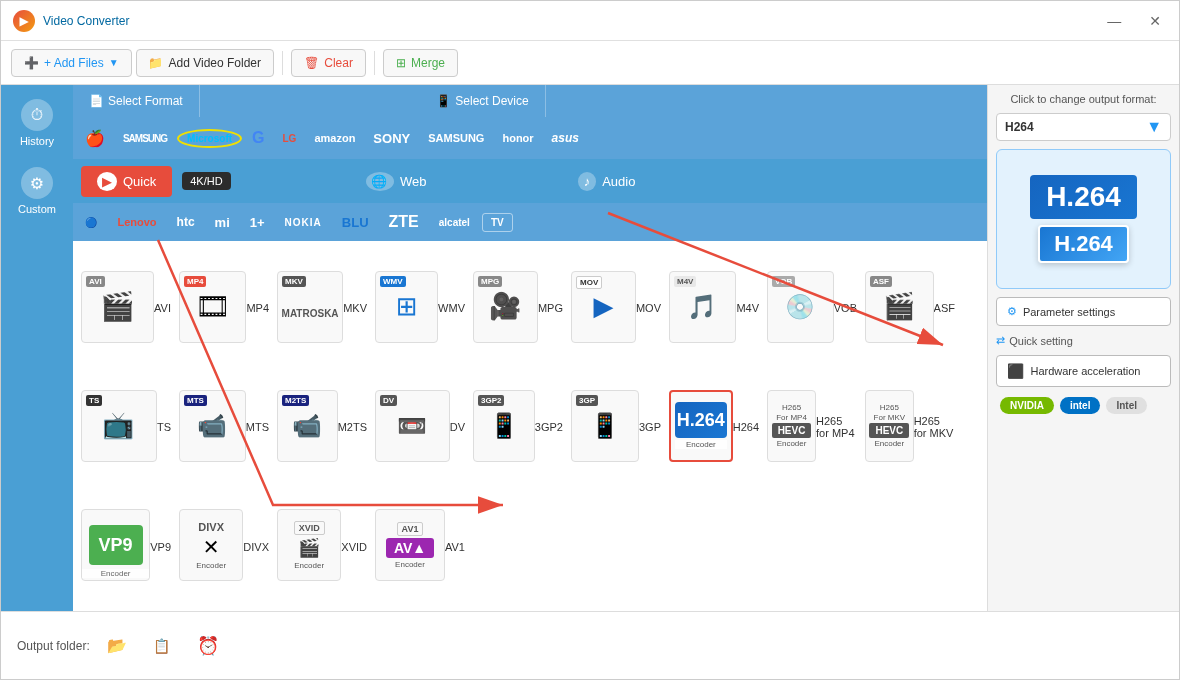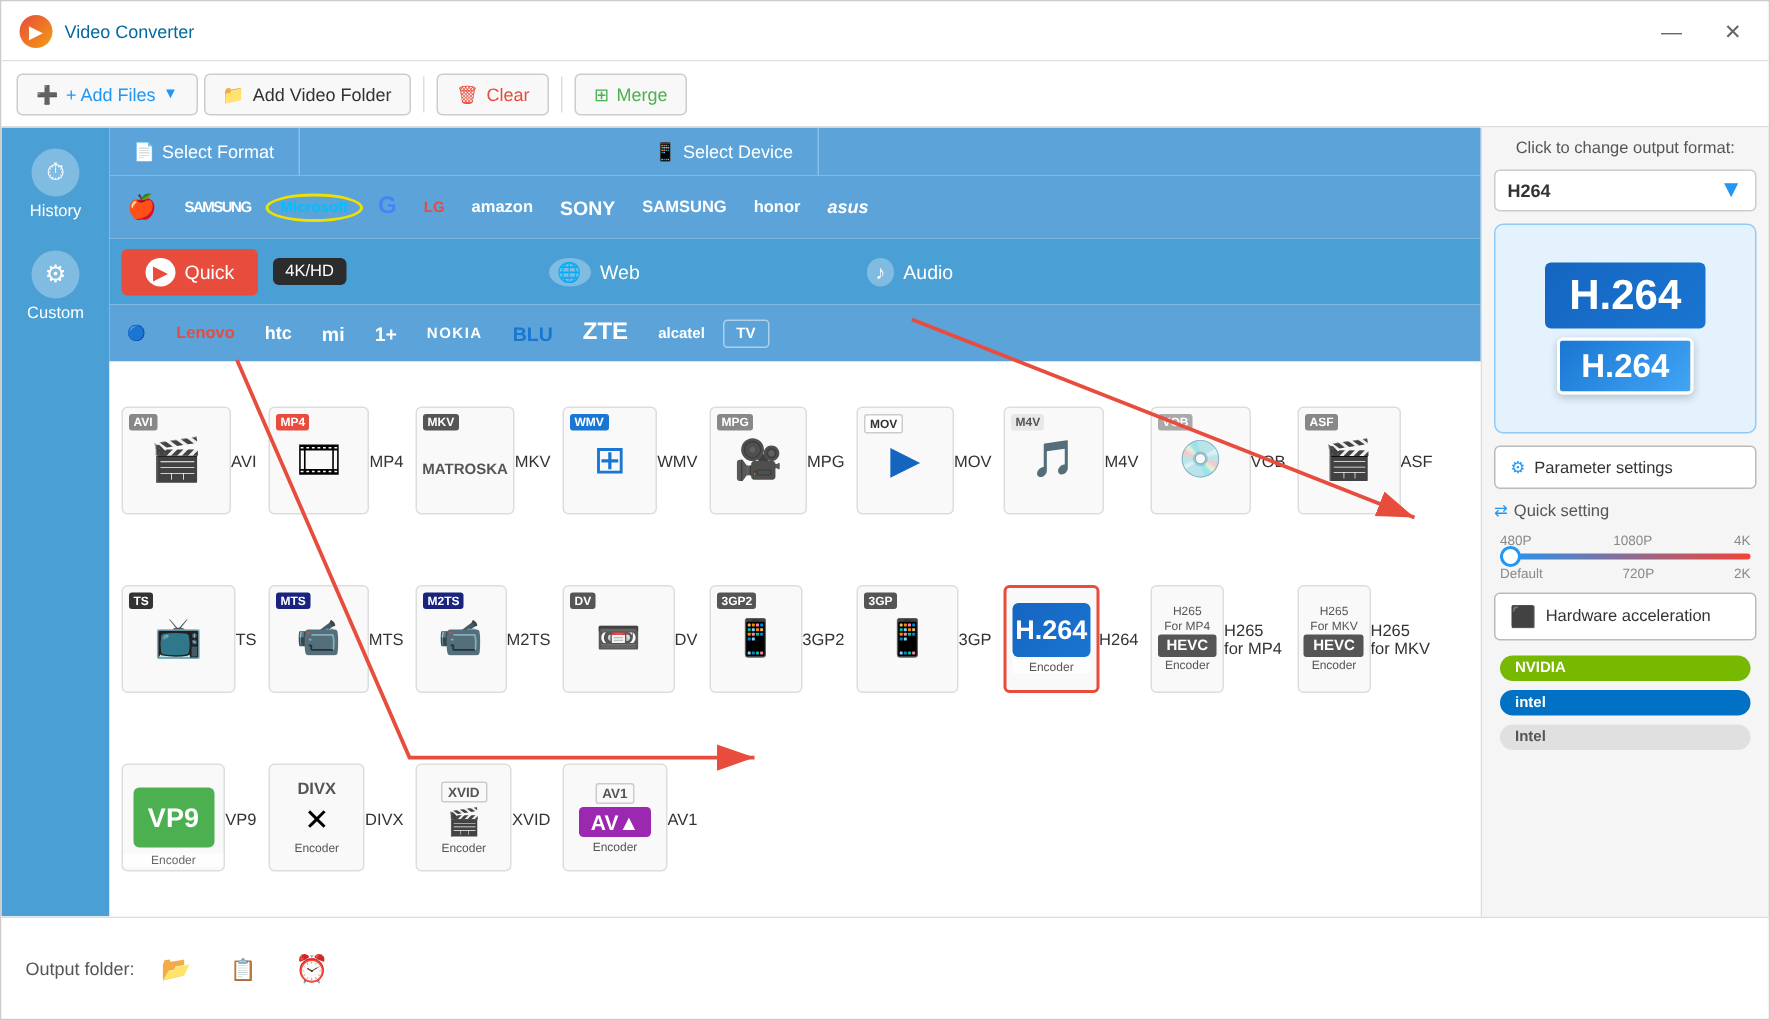--- a/index.html
+++ b/index.html
@@ -79,21 +79,21 @@
     .param-btn { display: flex; align-items: center; gap: 6px; padding: 7px 10px; border: 1px solid #bbb; border-radius: 4px; background: #fff; cursor: pointer; font-size: 11px; color: #333; }
 
     .quick-setting-label { font-size: 11px; color: #555; display: flex; align-items: center; gap: 4px; }
     .quality-slider-container { padding: 0 4px; }
     .quality-labels { display: flex; justify-content: space-between; font-size: 9px; color: #888; margin-bottom: 2px; }
     .quality-labels-bottom { display: flex; justify-content: space-between; font-size: 9px; color: #888; margin-top: 2px; }
     .slider-track { height: 4px; background: linear-gradient(to right, #2196F3, #f44336); border-radius: 2px; position: relative; margin: 4px 0; }
     .slider-thumb { width: 14px; height: 14px; background: #fff; border: 2px solid #2196F3; border-radius: 50%; position: absolute; top: -5px; left: 0%; cursor: pointer; }
 
     .hw-accel-btn { display: flex; align-items: center; gap: 6px; padding: 7px 10px; border: 1px solid #bbb; border-radius: 4px; background: #fff; cursor: pointer; font-size: 11px; color: #333; }
-    .gpu-chips { display: flex; gap: 6px; padding: 2px 4px; flex-direction: column; }
+    .gpu-chips { display: flex; gap: 6px; padding: 2px 4px; }
     .gpu-chip { padding: 3px 10px; border-radius: 12px; font-size: 10px; font-weight: bold; cursor: pointer; }
     .gpu-chip.nvidia { background: #76b900; color: #fff; }
     .gpu-chip.intel { background: #0071c5; color: #fff; }
     .gpu-chip.intel2 { background: #e0e0e0; color: #555; }
 
     
     .bottom-bar { height: 68px; background: #fff; border-top: 1px solid #ddd; display: flex; align-items: center; padding: 0 16px; gap: 10px; }
     .output-folder-label { font-size: 12px; color: #555; white-space: nowrap; }
     .output-path-input { flex: 1; height: 30px; border: 1px solid #ccc; border-radius: 4px; padding: 0 8px; font-size: 12px; }
     .folder-icon-btn { padding: 4px 8px; cursor: pointer; font-size: 16px; color: #f39c12; }
@@ -432,35 +432,20 @@
       <button class="param-btn">
         <span style="color:#2196F3;">⚙</span>
         <span>Parameter settings</span>
       </button>
 
       <div class="quick-setting-label">
         <span style="color:#2196F3;">⇄</span>
         <span>Quick setting</span>
       </div>
 
-      <div class="quality-slider-container">
-        <div class="quality-labels">
-          <span>480P</span>
-          <span>1080P</span>
-          <span>4K</span>
-        </div>
-        <div class="slider-track">
-          <div class="slider-thumb" style="left:0%;"></div>
-        </div>
-        <div class="quality-labels-bottom">
-          <span>Default</span>
-          <span>720P</span>
-          <span>2K</span>
-        </div>
-      </div>
 
       <button class="hw-accel-btn">
         <span style="color:#4CAF50; font-size:14px;">⬛</span>
         <span>Hardware acceleration</span>
       </button>
 
       <div class="gpu-chips">
         <div class="gpu-chip nvidia">
           <span>NVIDIA</span>
         </div>

